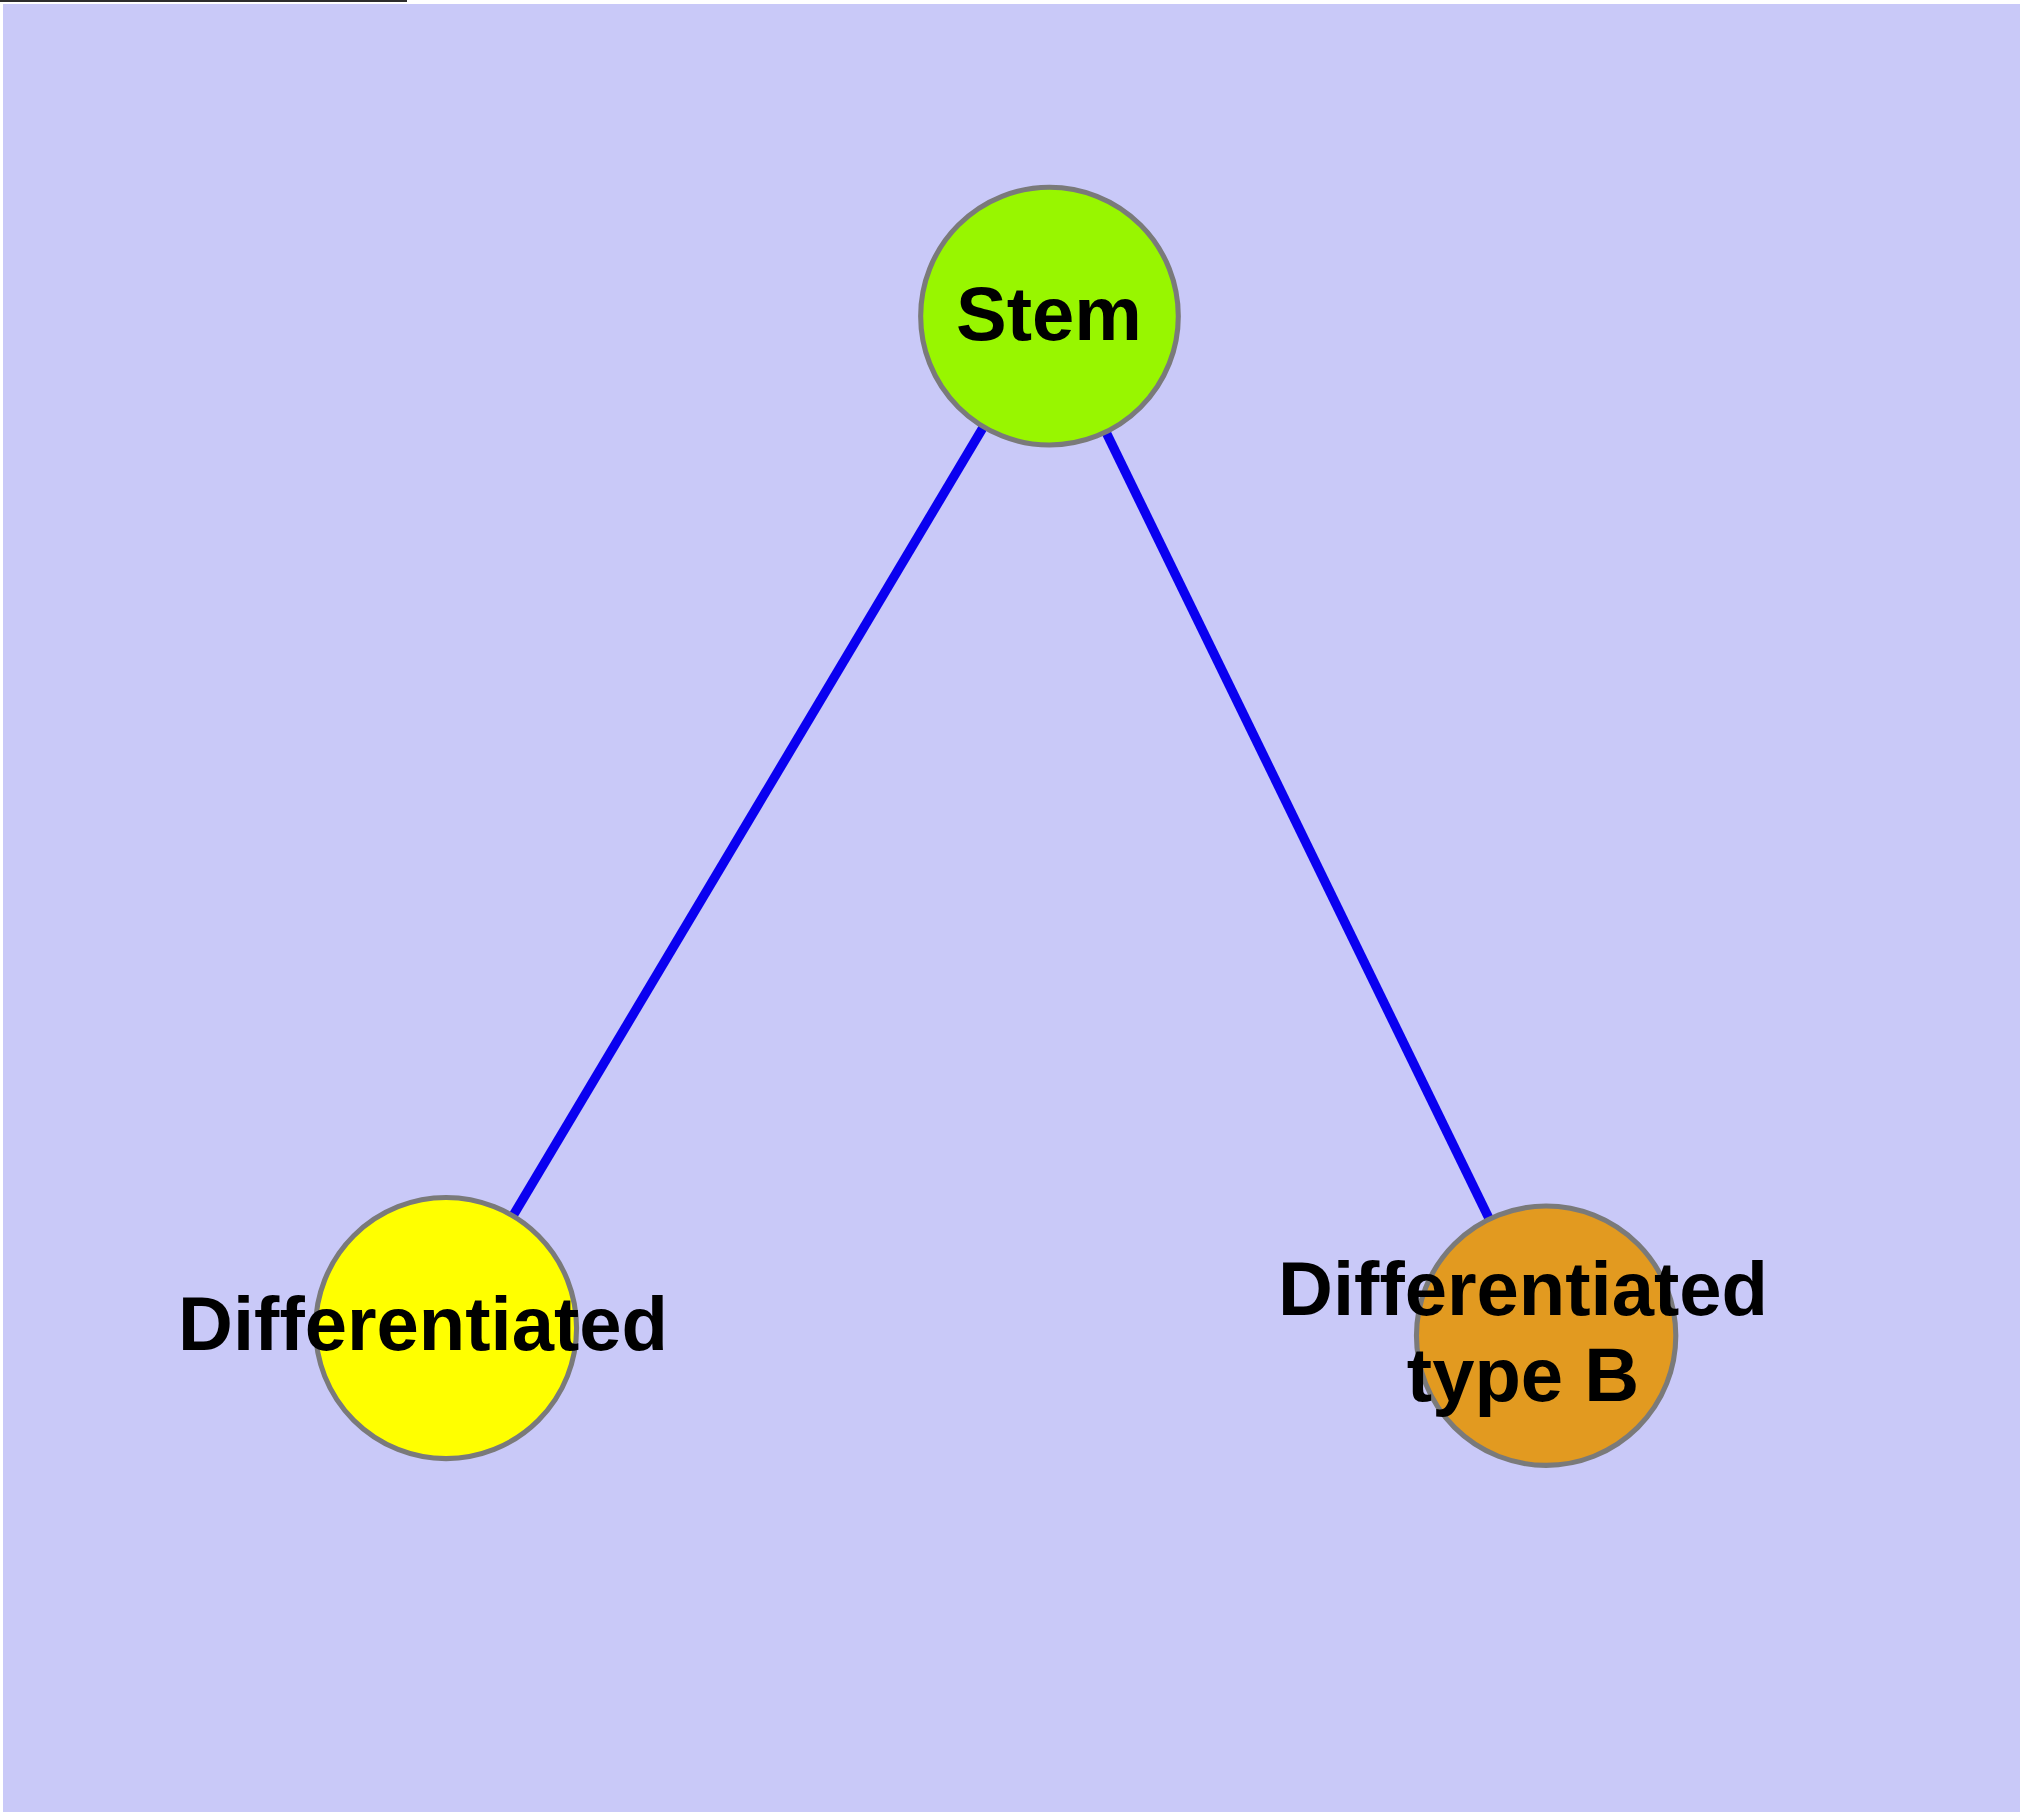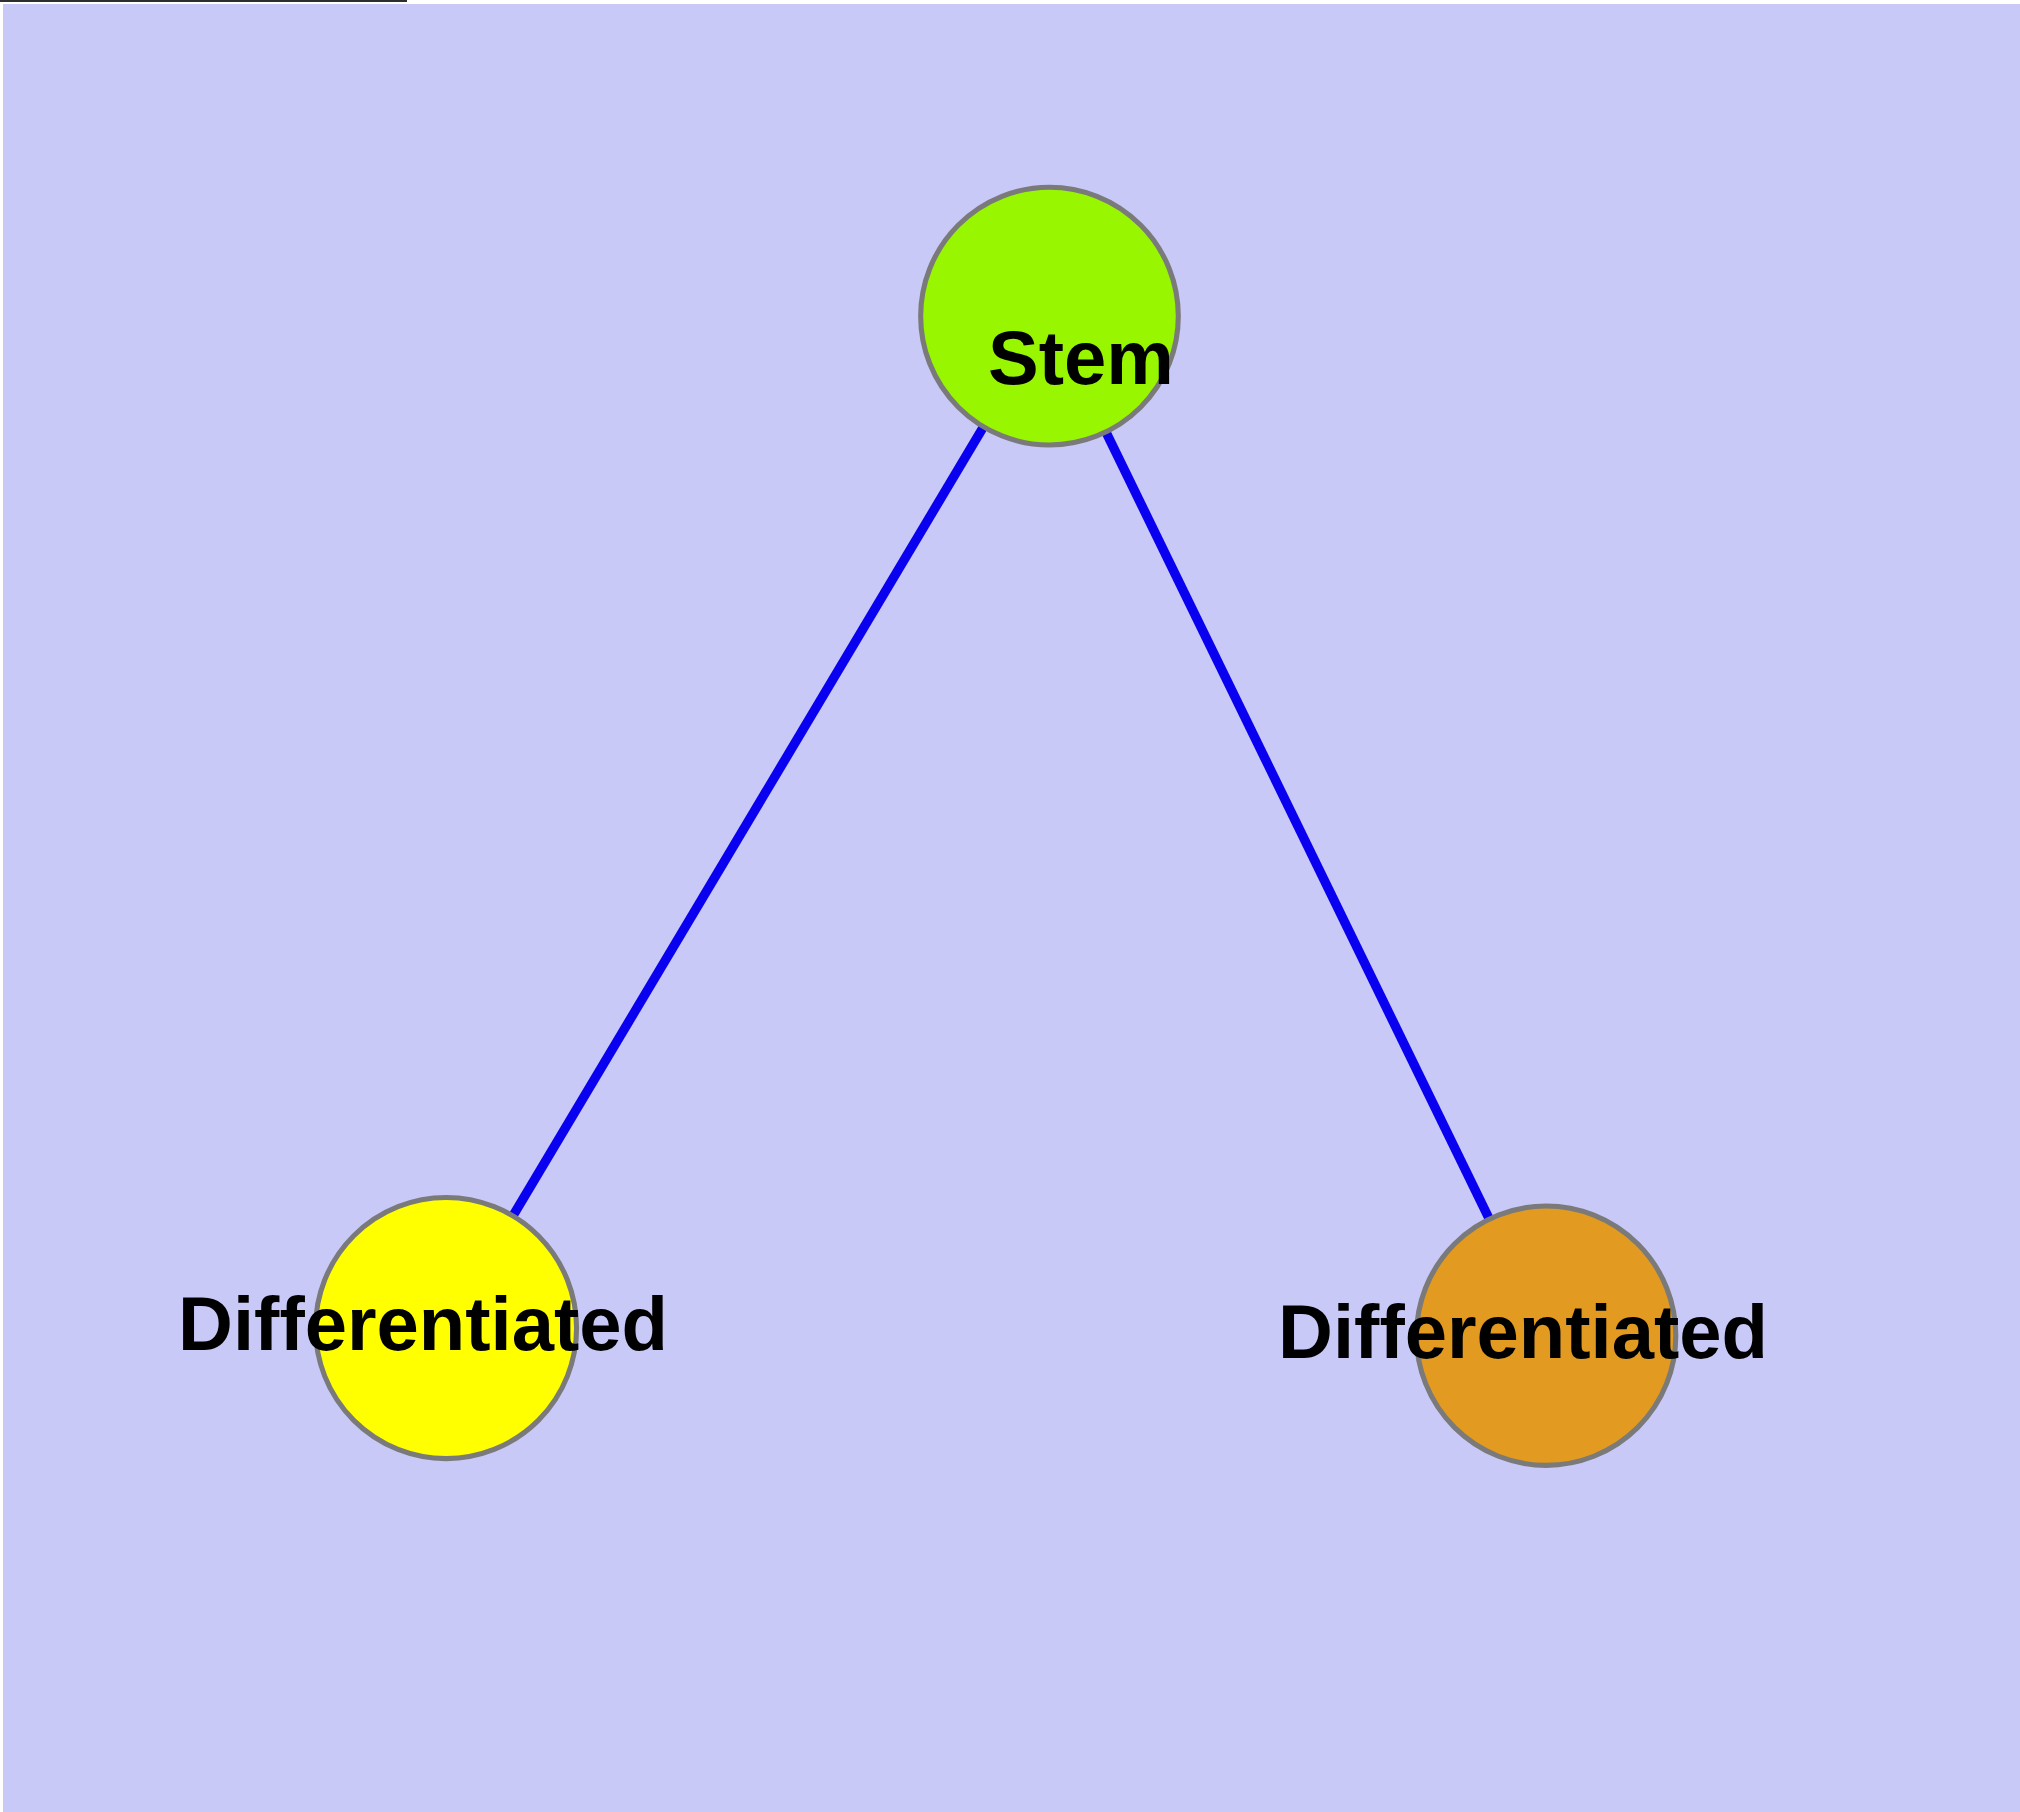--- a/index.html
+++ b/index.html
@@ -65,30 +65,31 @@
 <div class="stage" id="stage" style="background: rgb(201, 201, 248);">
 
   <svg class="graph" viewBox="0 0 2384 2138" aria-hidden="true">
     <line id="edge-0" class="edge" x1="1238" y1="373" x2="526" y2="1567" stroke="#0A00F0" stroke-width="11"></line>
     <line id="edge-1" class="edge" x1="1238" y1="373" x2="1824" y2="1576" stroke="#0A00F0" stroke-width="11"></line>
     <circle id="node-0" class="node-circle" cx="1238" cy="373" r="152" fill="#98F600" stroke="#7A7A7A" stroke-width="6"></circle>
     <circle id="node-1" class="node-circle" cx="526" cy="1567" r="154" fill="#FFFF00" stroke="#7A7A7A" stroke-width="6"></circle>
     <circle id="node-2" class="node-circle" cx="1824" cy="1576" r="153" fill="#E29A20" stroke="#7A7A7A" stroke-width="6"></circle>
   </svg>
 
-  <div class="node-label" id="label-0" style="left: 1081px; top: 314px; color: rgb(0, 0, 0); margin-top: 44px;">
+  <div class="node-label" id="label-0" style="left: 1049px; top: 314px; color: rgb(0, 0, 0);">
     <span>Stem</span>
   </div>
 
   <div class="node-label" id="label-1" style="left: 423px; top: 1324px; color: rgb(0, 0, 0);">
     <span>Differentiated</span><br>
   </div>
 
   <div class="node-label" id="label-2" style="left: 1523px; top: 1332px; color: rgb(0, 0, 0);">
     <span>Differentiated</span><br>
+    <span>type B</span>
   </div>
 
   <div class="artifact-top-strip"></div>
   <div class="artifact-left-strip"></div>
   <div class="artifact-top-line" id="top-line" style="width: 407px; background: rgb(46, 46, 46);"></div>
 
 </div>
 
 
 </body></html>

